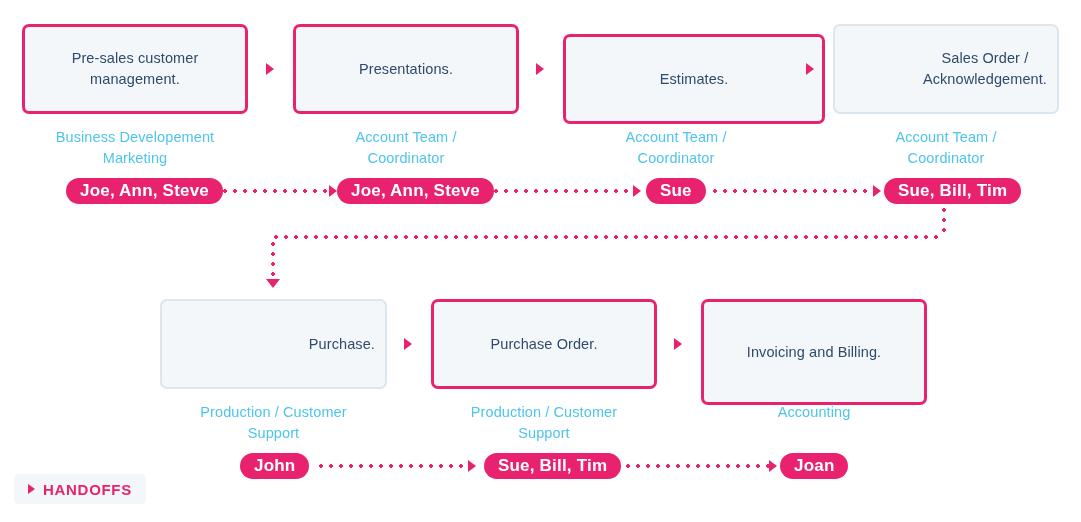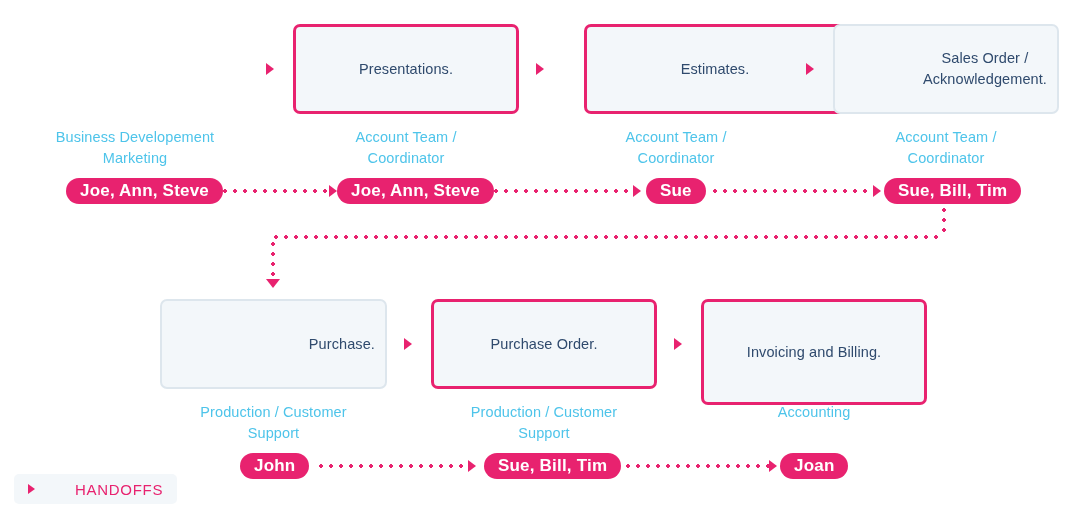--- a/index.html
+++ b/index.html
@@ -118,43 +118,46 @@
     border-radius: 5px;
     display: flex;
     align-items: center;
     gap: 8px;
     padding: 0 14px;
     height: 30px;
   }
   .legend-label {
     color: #e8226f;
     font-size: 15px;
-    font-weight: normal;
+    font-weight: bold;
     letter-spacing: 0.7px;
-    margin-left: 32px;
   }
   .legend-tri {
     width: 0;
     height: 0;
     border-top: 5px solid transparent;
     border-bottom: 5px solid transparent;
     border-left: 7px solid #e8226f;
   }
 </style>
 </head>
 <body>
 
 <div id="canvas">
 
+  <div class="node accent" style="left:22px; top:24px; width:226px; height:90px;">
+    <span class="node-label">Pre-sales customer
+management.</span>
+  </div>
 
   <div class="node accent" style="left:293px; top:24px; width:226px; height:90px;">
     <span class="node-label">Presentations.</span>
   </div>
 
-  <div class="node accent" style="left:563px; top:24px; width:262px; height:90px;margin-left:21px;">
+  <div class="node accent" style="left:563px; top:34px; width:262px; height:90px;">
     <span class="node-label">Estimates.</span>
   </div>
 
   <div class="node plain" style="left:833px; top:24px; width:226px; height:90px;">
     <span class="node-label">Sales Order /
 Acknowledgement.</span>
   </div>
 
   <div class="tri-right" style="left:266px; top:63px;"></div>
   <div class="tri-right" style="left:536px; top:63px;"></div>

